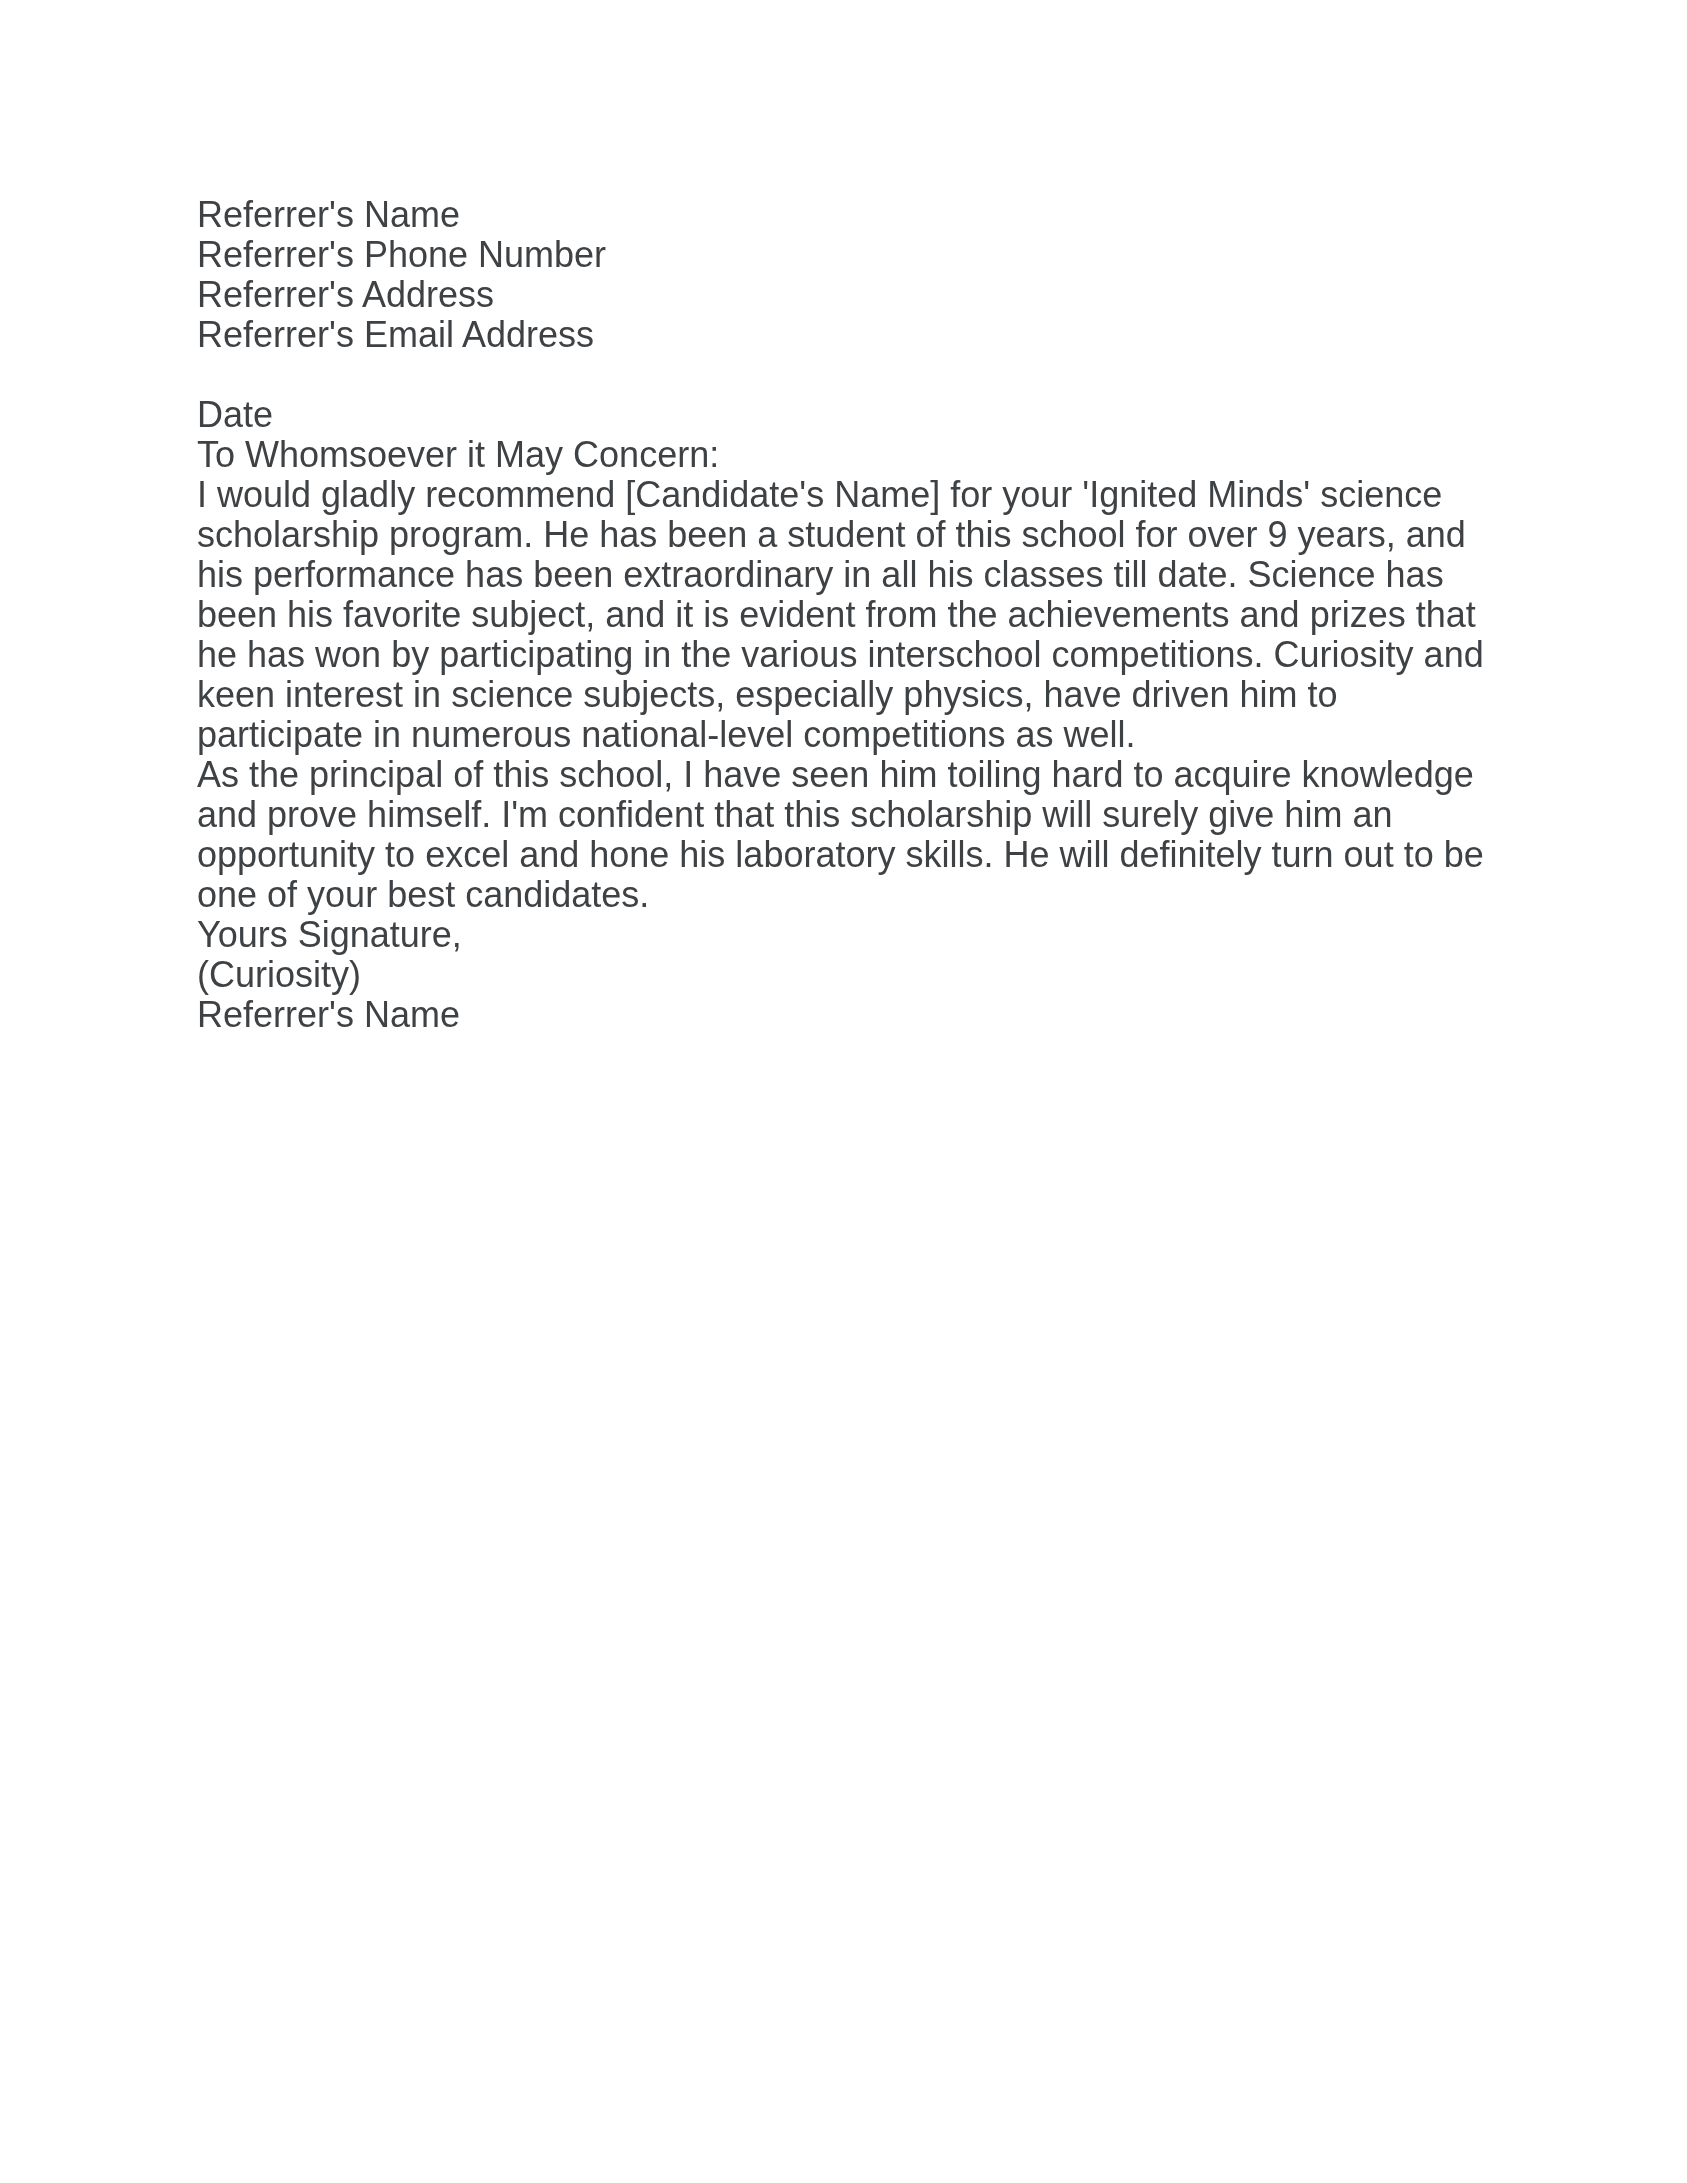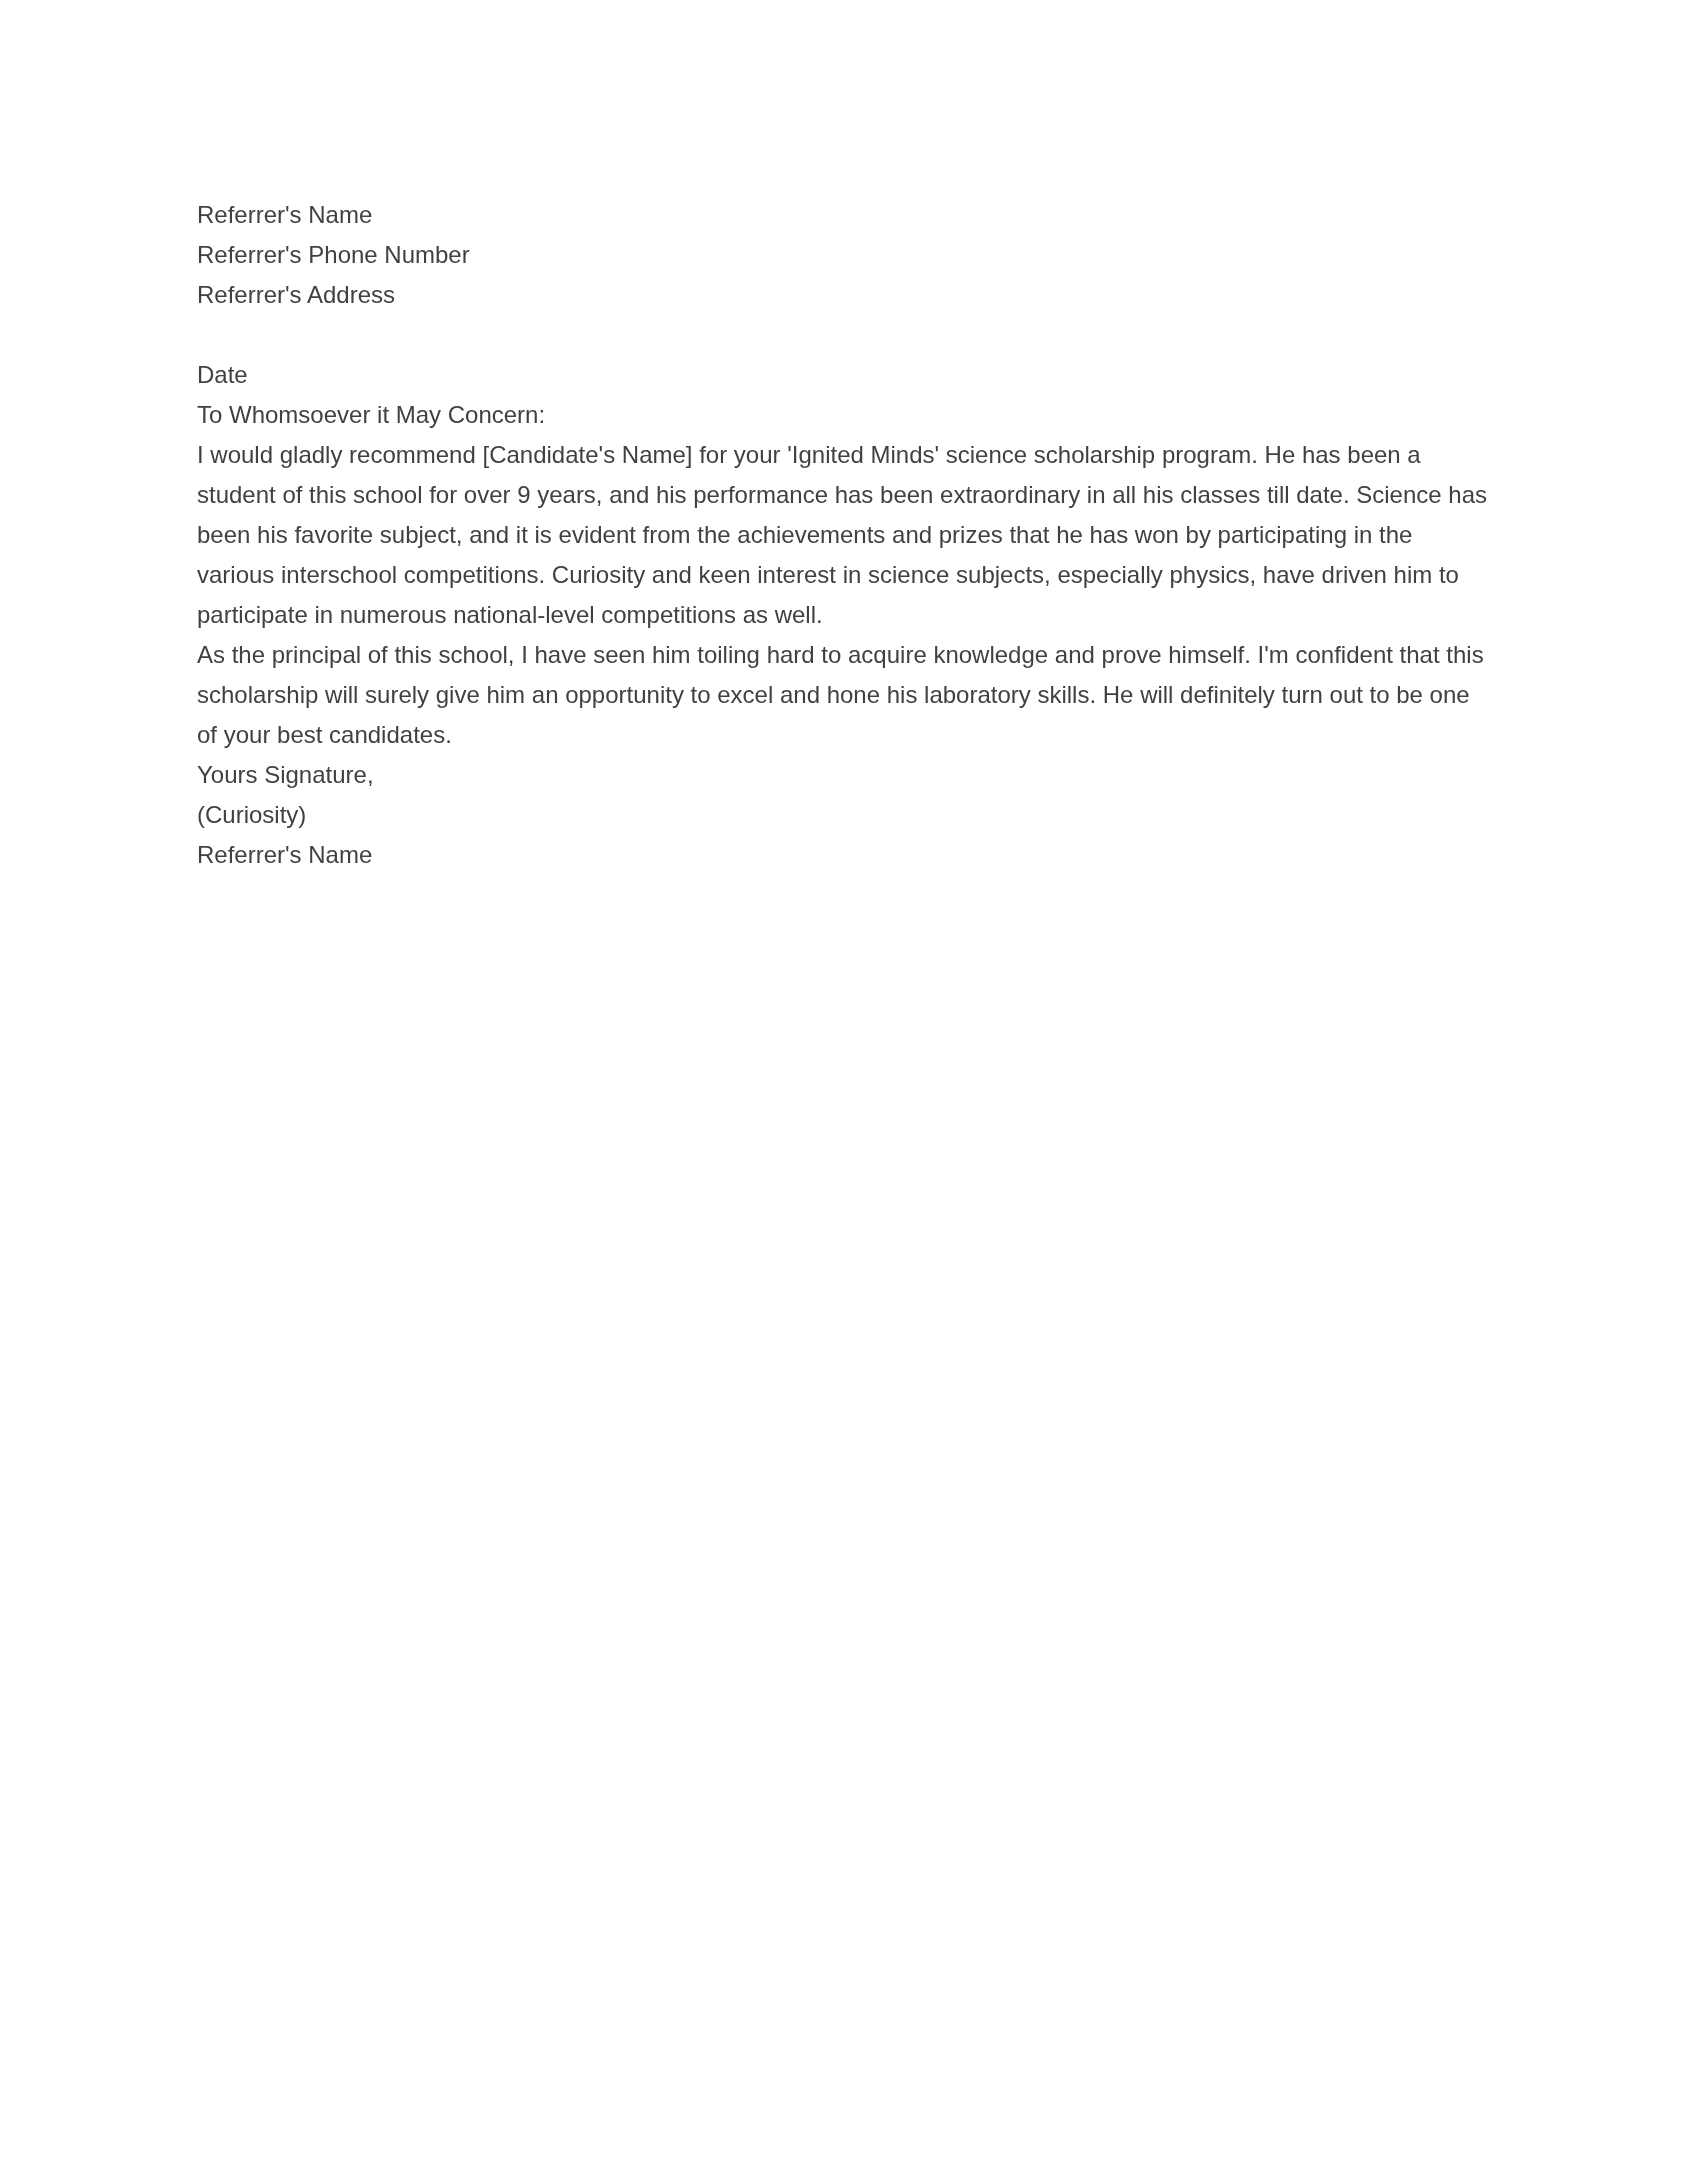--- a/index.html
+++ b/index.html
@@ -16,21 +16,21 @@
   .page {
     position: absolute;
     inset: 0;
     background: #ffffff;
   }
   .letter {
     position: absolute;
     left: 197px;
     top: 195px;
     width: 1293px;
-    font-size: 24px;
+    font-size: 36px;
     line-height: 40px;
     color: #3f4245;
   }
   .block {
     margin: 0 0 40px 0;
   }
   .block p, p.block {
     margin: 0;
   }
   .line {
@@ -40,20 +40,21 @@
 </head>
 <body style="background: rgb(255, 255, 255);">
 
 <div class="page">
   <div class="letter" style="color: rgb(63, 66, 69);">
 
     <div class="block">
         <p class="line">Referrer's Name</p>
         <p class="line">Referrer's Phone Number</p>
         <p class="line">Referrer's Address</p>
+        <p class="line">Referrer's Email Address</p>
       </div>
 
     <p class="block">Date</p>
 
     <p class="block">To Whomsoever it May Concern:</p>
 
     <div>
         <p class="block">I would gladly recommend [Candidate's Name] for your 'Ignited Minds' science scholarship program. He has been a student of this school for over 9 years, and his performance has been extraordinary in all his classes till date. Science has been his favorite subject, and it is evident from the achievements and prizes that he has won by participating in the various interschool competitions. Curiosity and keen interest in science subjects, especially physics, have driven him to participate in numerous national-level competitions as well.</p>
         <p class="block">As the principal of this school, I have seen him toiling hard to acquire knowledge and prove himself. I'm confident that this scholarship will surely give him an opportunity to excel and hone his laboratory skills. He will definitely turn out to be one of your best candidates.</p>
       </div>

